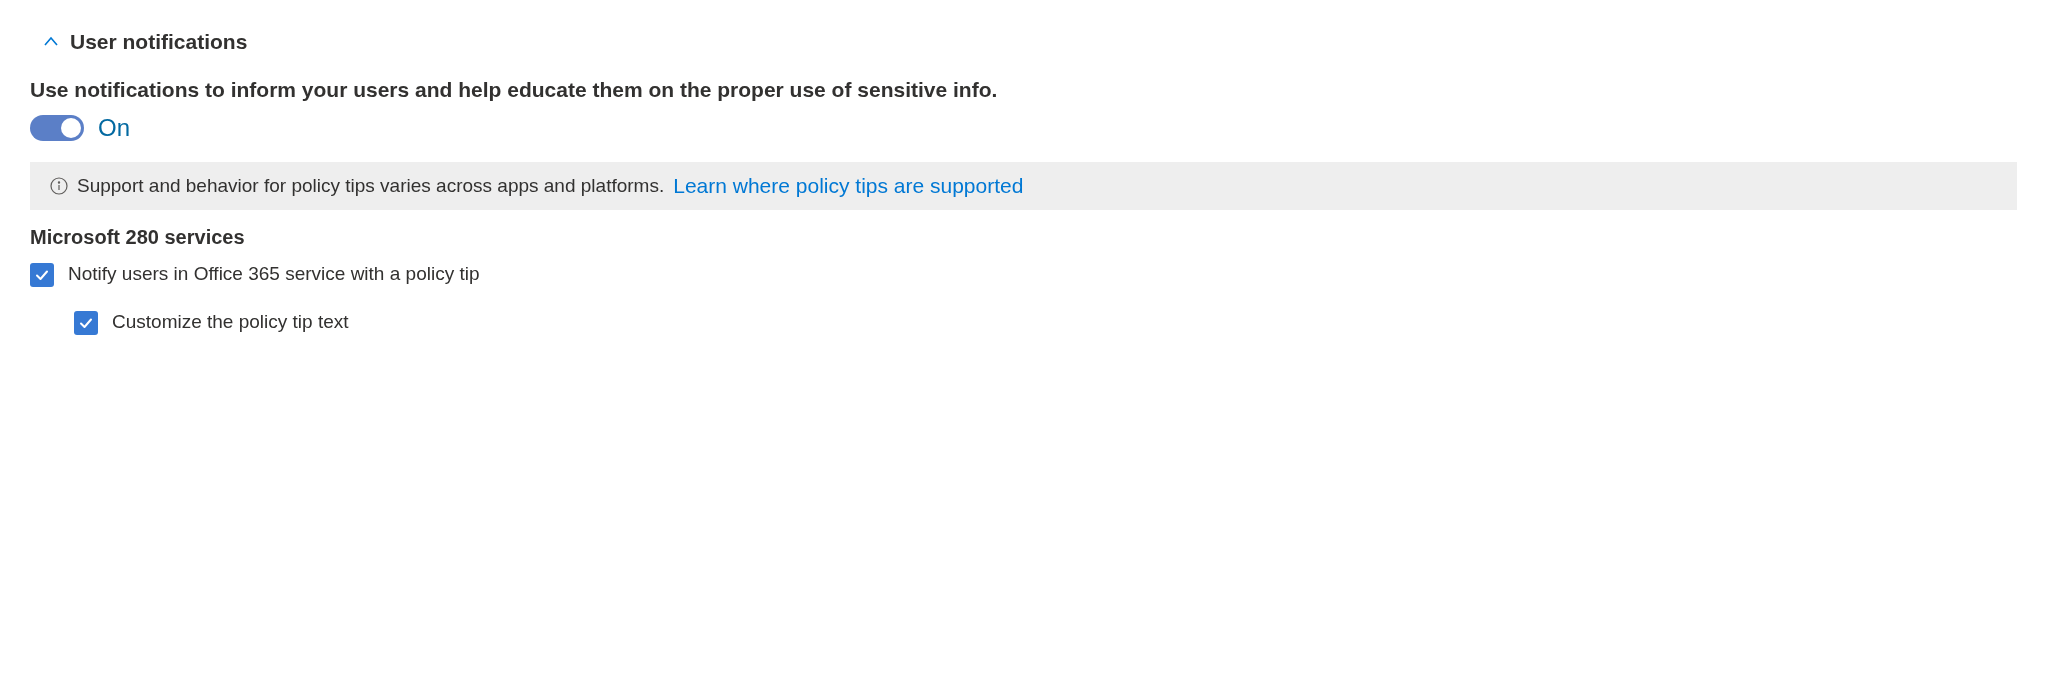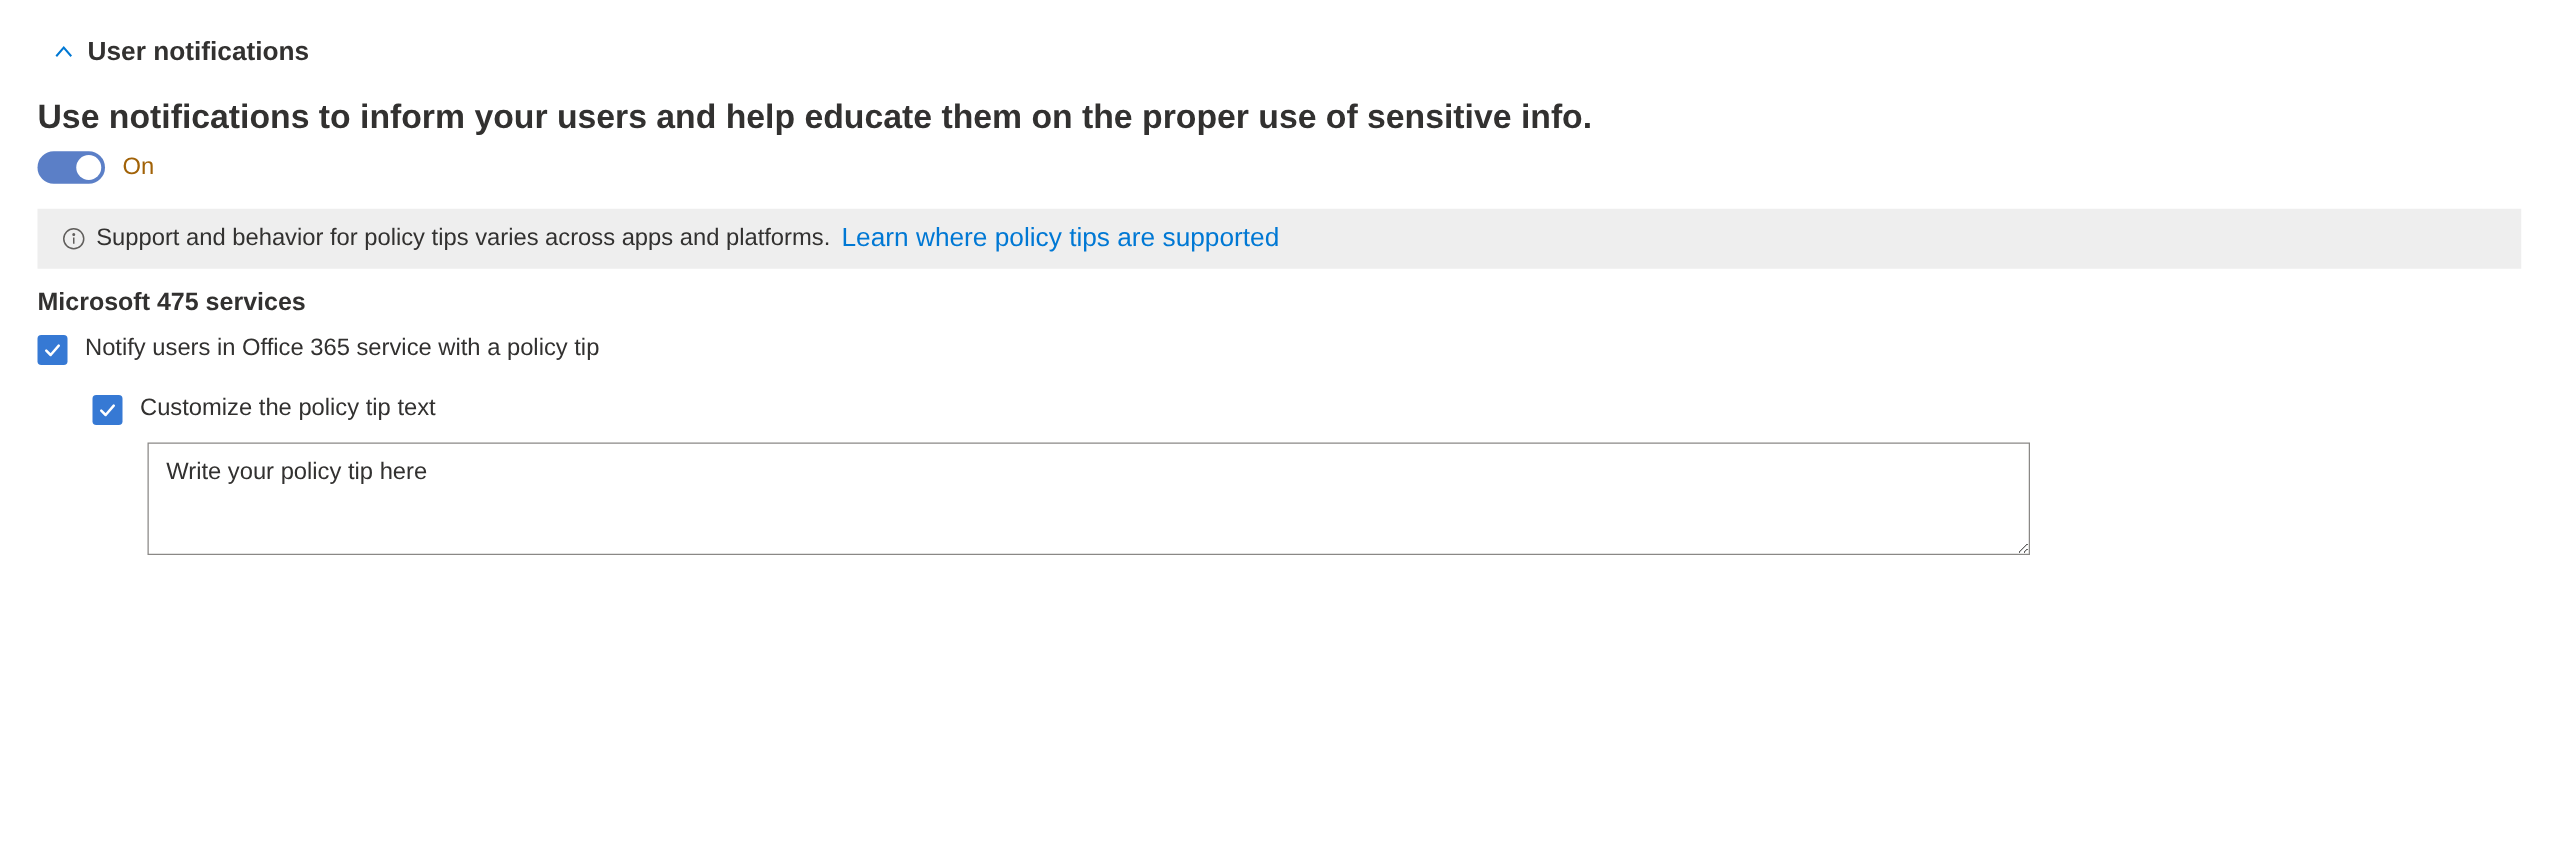--- a/index.html
+++ b/index.html
@@ -32,21 +32,21 @@
     .chevron svg {
       width: 16px;
       height: 16px;
     }
     .section-title {
       font-size: 21px;
       font-weight: 600;
       color: #323130;
     }
     .description {
-      font-size: 27px;
+      font-size: 21px;
       font-weight: 600;
       color: #323130;
       margin-bottom: 12px;
     }
     .toggle-row {
       display: flex;
       align-items: center;
       gap: 14px;
       margin-bottom: 20px;
     }
@@ -61,22 +61,22 @@
     .toggle-knob {
       width: 20px;
       height: 20px;
       border-radius: 50%;
       background: #ffffff;
       position: absolute;
       top: 3px;
       right: 3px;
     }
     .toggle-label {
-      font-size: 19px;
-      color: #a16207;
+      font-size: 24px;
+      color: #0369a1;
     }
     .info-bar {
       background: #eeeeee;
       padding: 12px 20px;
       display: flex;
       align-items: center;
       gap: 9px;
       margin-bottom: 16px;
     }
     .info-icon {
@@ -178,21 +178,21 @@
     <svg viewBox="0 0 18 18" fill="none" stroke="#605e5c" stroke-width="1.2">
       <circle cx="9" cy="9" r="8"></circle>
       <circle cx="9" cy="5.5" r="0.6" fill="#605e5c"></circle>
       <line x1="9" y1="8" x2="9" y2="13"></line>
     </svg>
   </span>
   <span class="info-text">Support and behavior for policy tips varies across apps and platforms.</span>
   <a class="info-link">Learn where policy tips are supported</a>
 </div>
 
-<div class="subsection-title">Microsoft 475 services</div>
+<div class="subsection-title">Microsoft 280 services</div>
 
 <div class="checkbox-row">
   <div class="checkbox">
     <svg viewBox="0 0 16 16" fill="none" stroke="#ffffff" stroke-width="2" stroke-linecap="round" stroke-linejoin="round">
       <path d="M3 8.5 L6.5 12 L13 4.5"></path>
     </svg>
   </div>
   <span class="checkbox-label">Notify users in Office 365 service with a policy tip</span>
 </div>
 
@@ -200,16 +200,13 @@
 
   <div class="checkbox-row sub">
     <div class="checkbox">
       <svg viewBox="0 0 16 16" fill="none" stroke="#ffffff" stroke-width="2" stroke-linecap="round" stroke-linejoin="round">
         <path d="M3 8.5 L6.5 12 L13 4.5"></path>
       </svg>
     </div>
     <span class="checkbox-label">Customize the policy tip text</span>
   </div>
 
-  <div class="textarea-wrap">
-    <textarea spellcheck="true" style="">Write your policy tip here</textarea>
-  </div>
 </div>
 
 </body></html>

